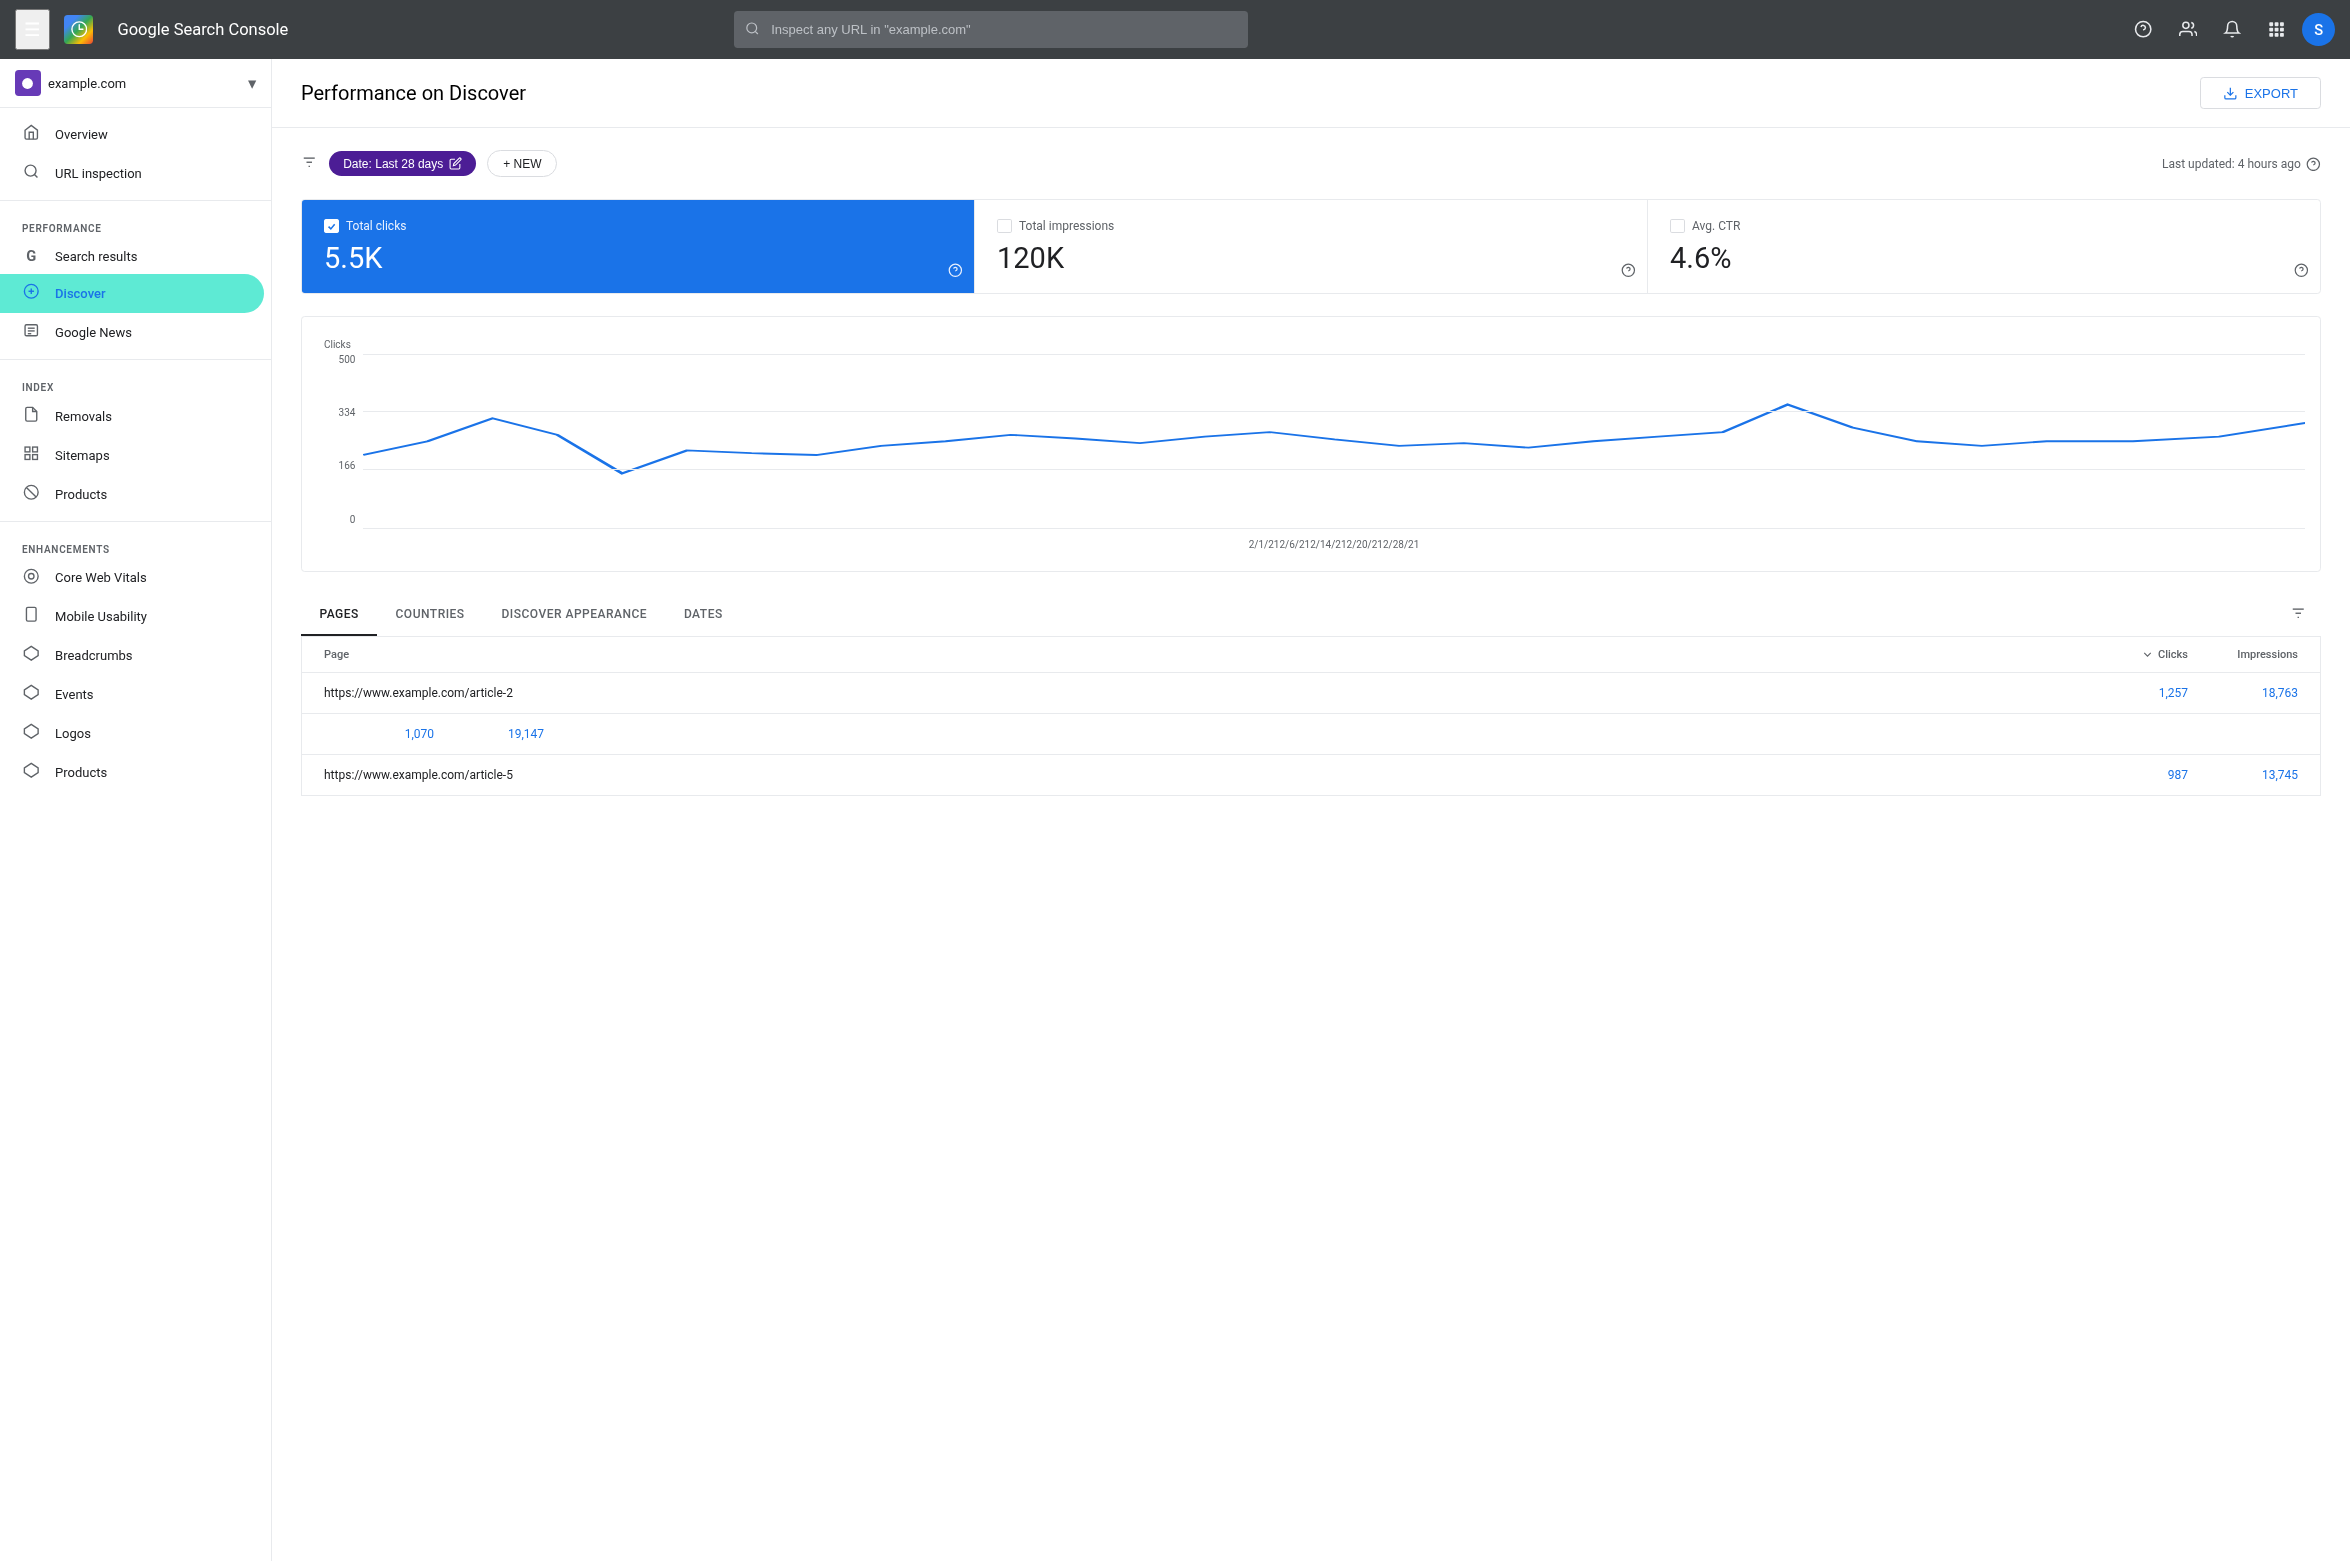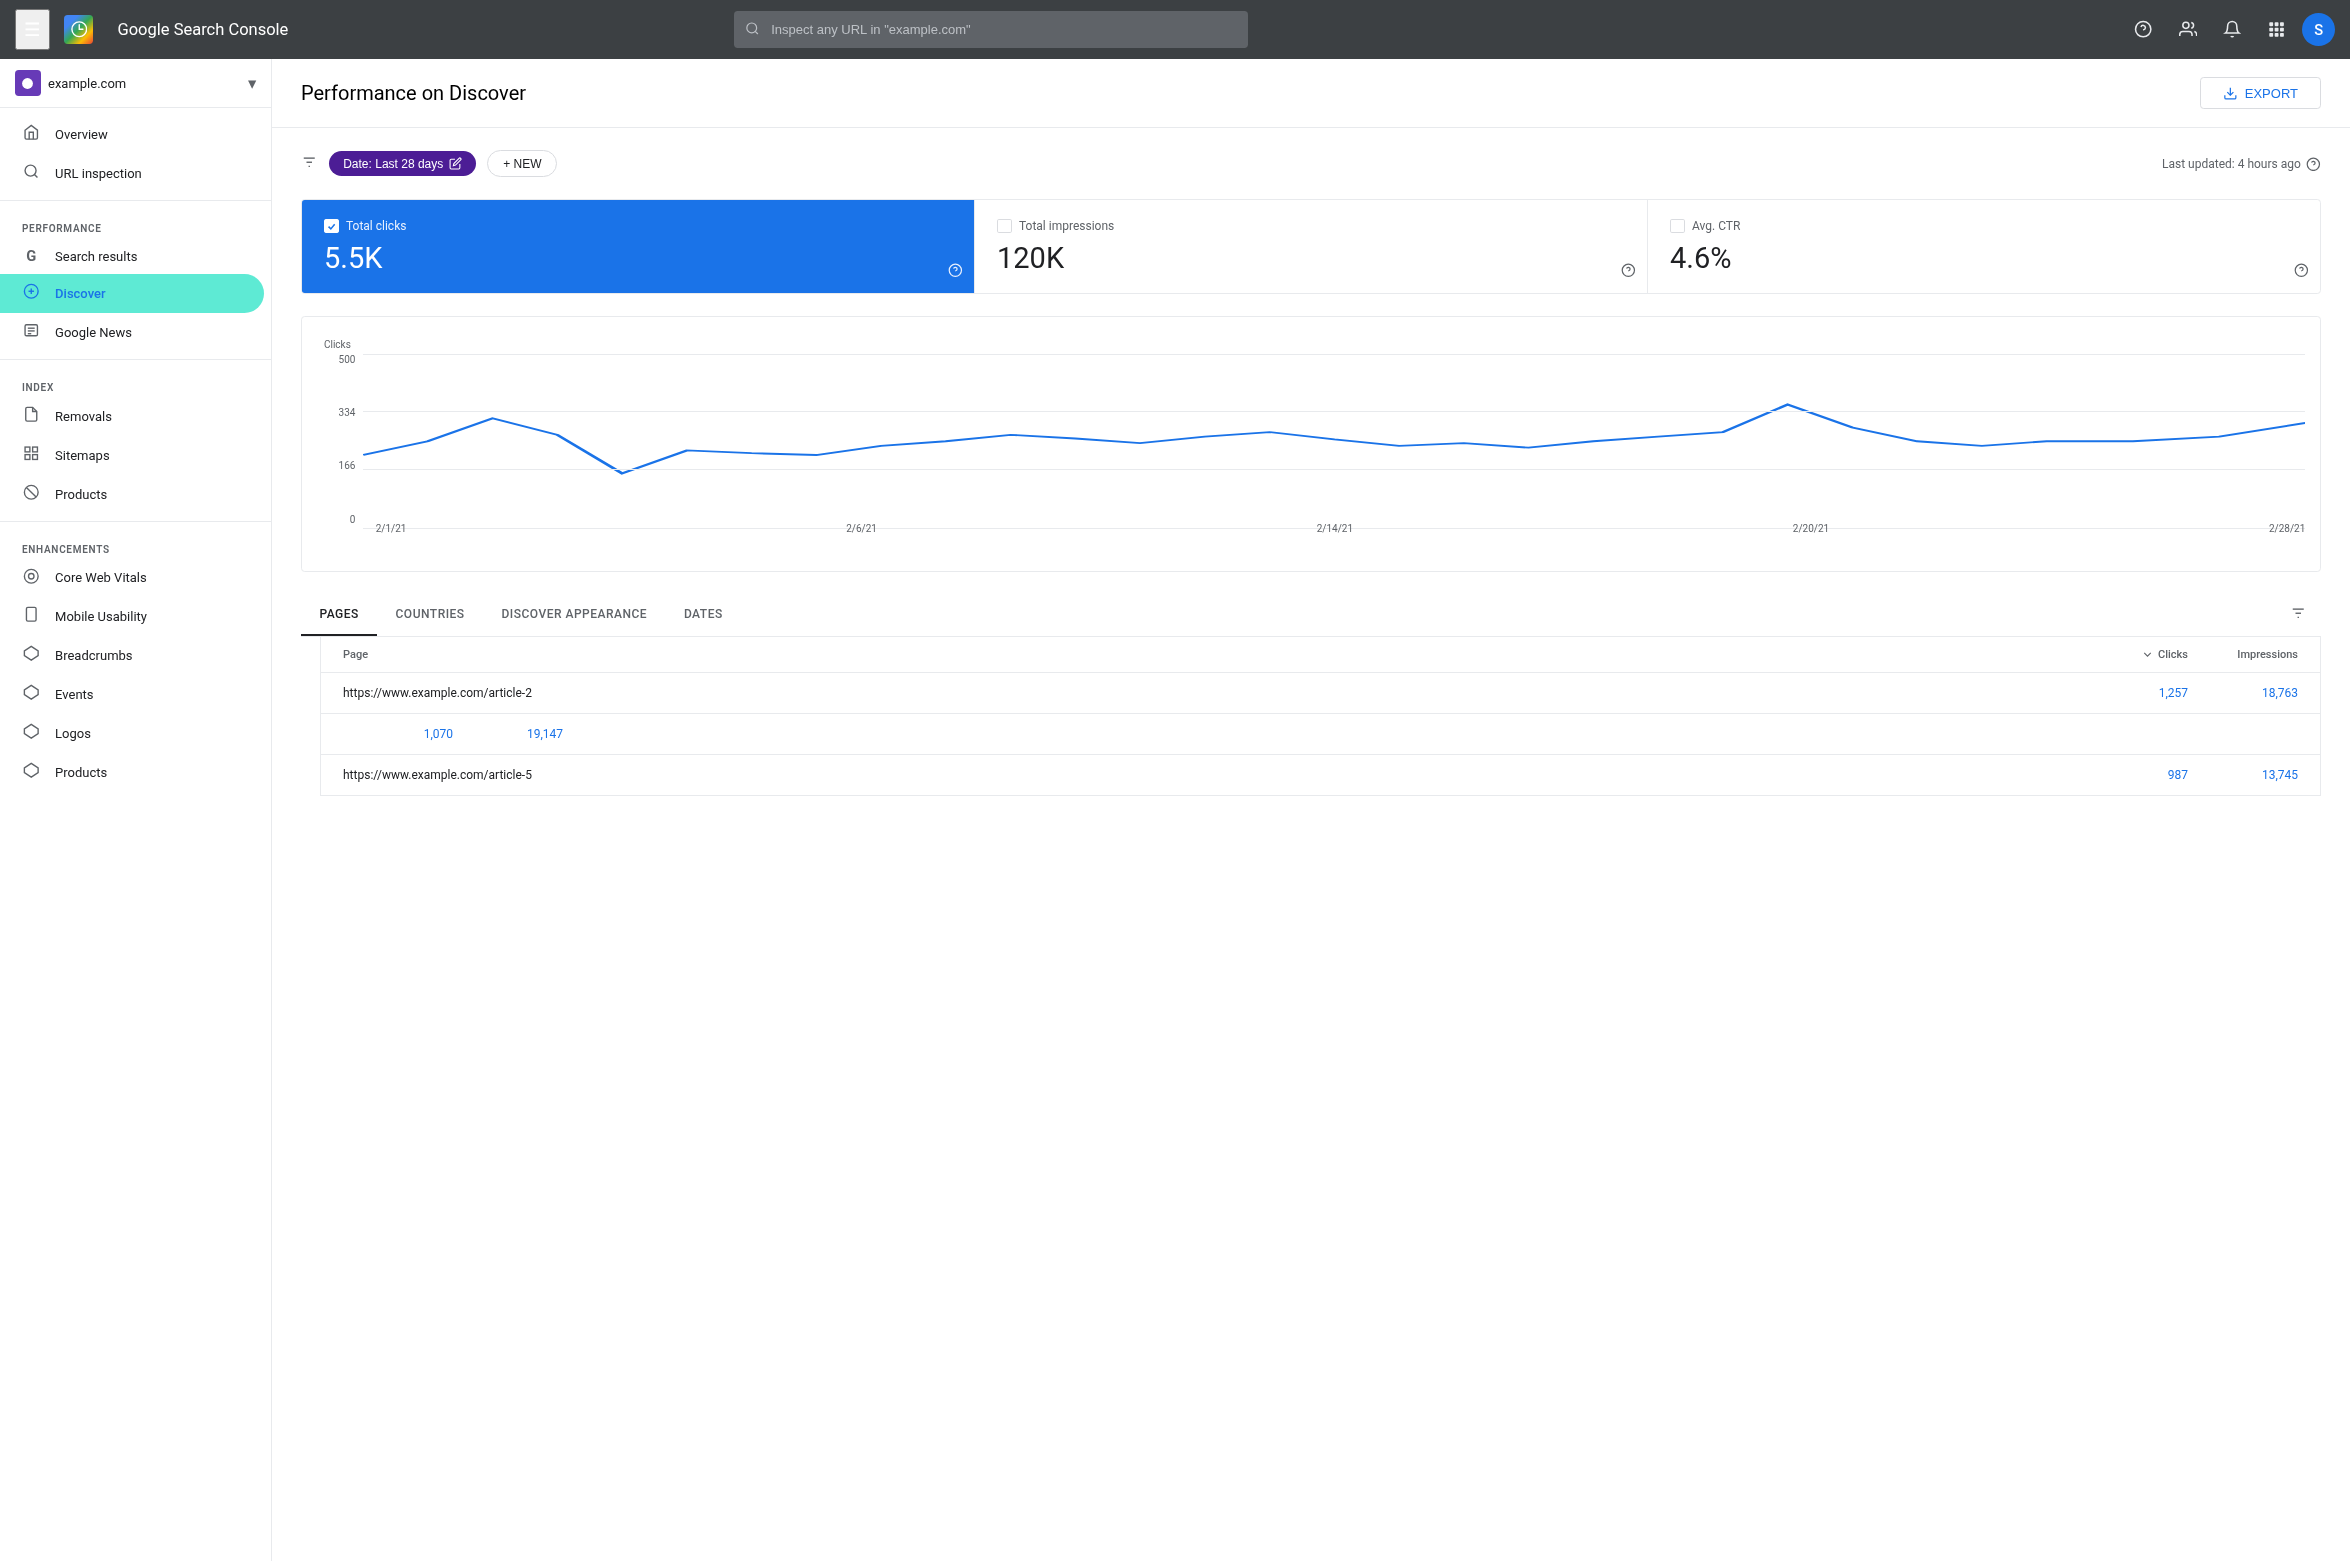--- a/index.html
+++ b/index.html
@@ -123,40 +123,40 @@
     .chart-y-label { font-size: 10px; color: #5f6368; margin-bottom: 3.7px; padding-left: 7.3px; }
     .chart-area { position: relative; height: 202px; }
     .chart-y-axis {
       position: absolute; left: 0; top: 0; bottom: 27.5px; width: 46px;
       display: flex; flex-direction: column; justify-content: space-between;
       padding-bottom: 3.7px;
     }
     .chart-y-tick { font-size: 10px; color: #5f6368; text-align: right; padding-right: 7.3px; }
     .chart-plot { position: absolute; left: 46px; right: 0; top: 0; bottom: 27.5px; }
     .chart-x-axis {
-      position: absolute; left: 46px; right: 0; bottom: 16px; height: 22px;
-      display: flex; justify-content: space-between; align-items: center; margin-left: 13px;
+      position: absolute; left: 46px; right: 0; bottom: 0; height: 22px;
+      display: flex; justify-content: center; align-items: center;
     }
     .chart-x-tick { font-size: 10px; color: #5f6368; }
     .chart-grid-line {
       position: absolute; left: 0; right: 0; border-top: 0.9px solid #e8eaed;
     }
 
     
     .tabs-container { border-bottom: 0.9px solid #e8eaed; display: flex; align-items: center; justify-content: space-between; margin-bottom: 0; }
     .tabs { display: flex; }
     .tab {
       padding: 13px 18.4px; font-size: 12px; font-weight: 500; color: #5f6368;
       cursor: pointer; border-bottom: 2.8px solid transparent; letter-spacing: 0.5px; text-transform: uppercase;
     }
     .tab.active { color: #202124; border-bottom-color: #202124; }
     .tabs-filter-icon { padding: 11px 14.7px; color: #5f6368; cursor: pointer; font-size: 16.5px; }
 
     
-    .table-container { border: 0.9px solid #e8eaed; border-top: none; margin-left: 19px; }
+    .table-container { border: 0.9px solid #e8eaed; border-top: none; }
     .table-header {
       display: flex; align-items: center; padding: 11px 22px;
       border-bottom: 0.9px solid #e8eaed; background: #fff;
     }
     .table-col-page { flex: 1; font-size: 11px; color: #5f6368; font-weight: 500; }
     .table-col-clicks { width: 110px; text-align: right; font-size: 11px; color: #5f6368; font-weight: 500; display: flex; align-items: center; justify-content: flex-end; gap: 3.7px; }
     .table-col-impressions { width: 110px; text-align: right; font-size: 11px; color: #5f6368; font-weight: 500; }
     .table-row {
       display: flex; align-items: center; padding: 13px 22px;
       border-bottom: 0.9px solid #e8eaed;

